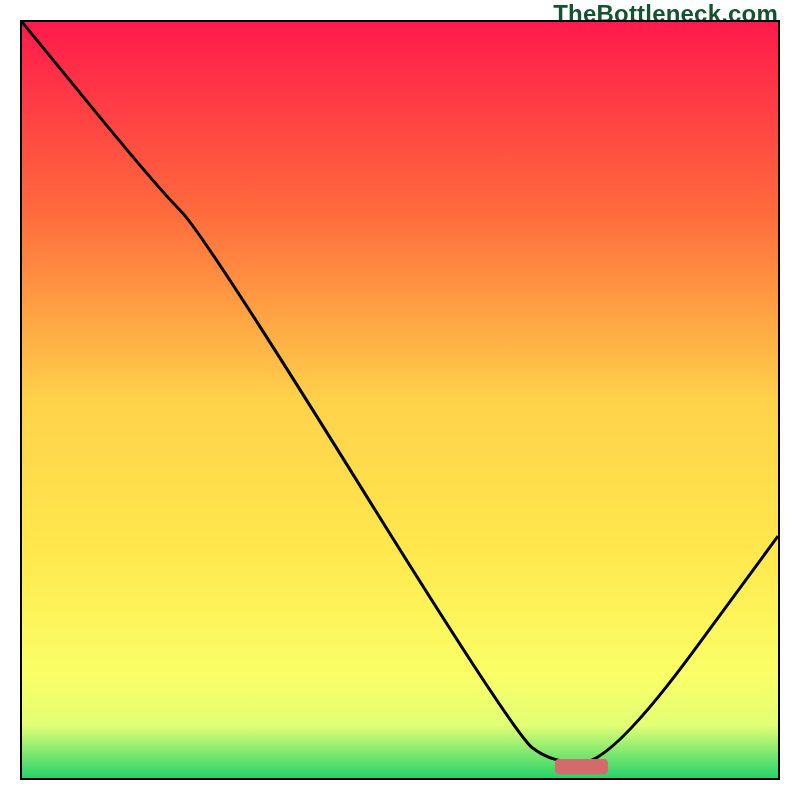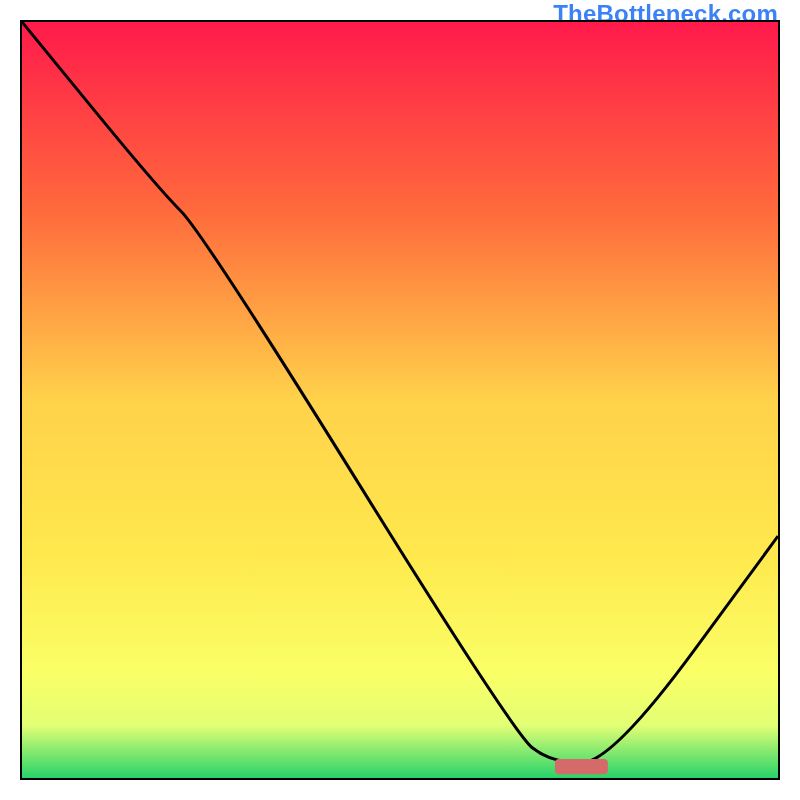--- a/index.html
+++ b/index.html
@@ -1,17 +1,17 @@
 <!DOCTYPE html>
 <html><head>
 <meta charset="utf-8">
 <style>
   html,body{margin:0;padding:0;width:800px;height:800px;background:#fff;overflow:hidden;font-family:Arial,Helvetica,sans-serif}
   .frame{position:absolute;left:20px;top:20px;width:760px;height:760px;border:2px solid #000;box-sizing:border-box}
-  .watermark{position:absolute;top:0;right:22px;font-size:24px;font-weight:600;color:#3b82f6;letter-spacing:.2px}
+  .watermark{position:absolute;top:0;right:22px;font-size:24px;font-weight:600;color:#14532d;letter-spacing:.2px}
   svg{position:absolute;left:22px;top:22px}
 </style>
 </head>
 <body>
 
 <div class="watermark">TheBottleneck.com</div>
 <div class="frame"></div>
 <svg id="plot" width="756" height="756" viewBox="0 0 756 756">
     <defs>
       <linearGradient id="bg" x1="0" y1="0" x2="0" y2="1">

